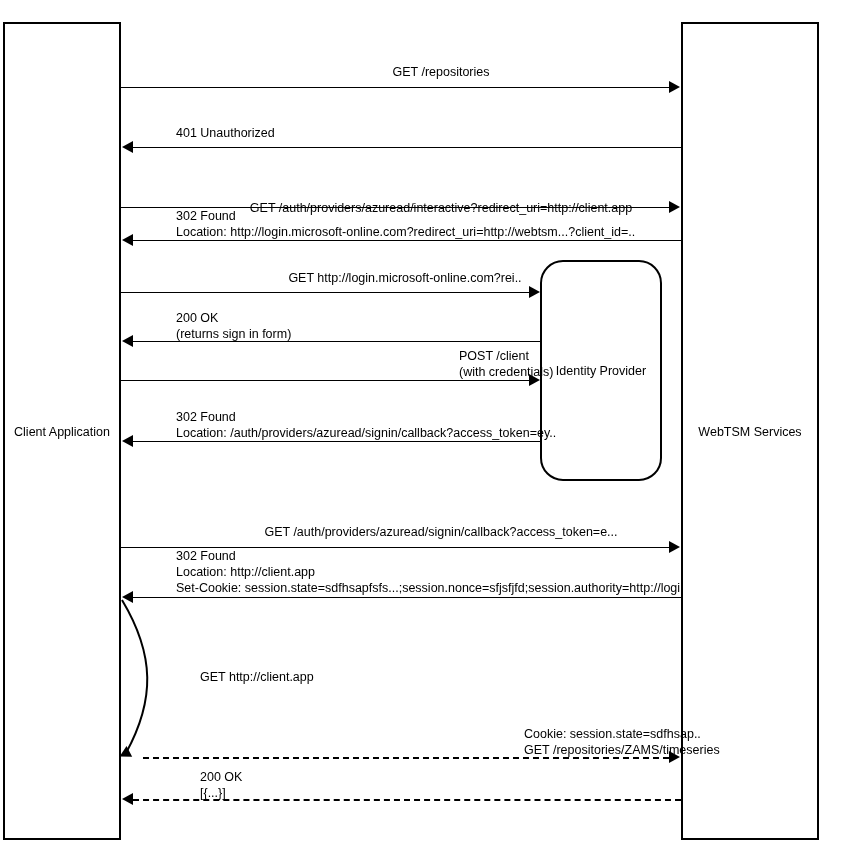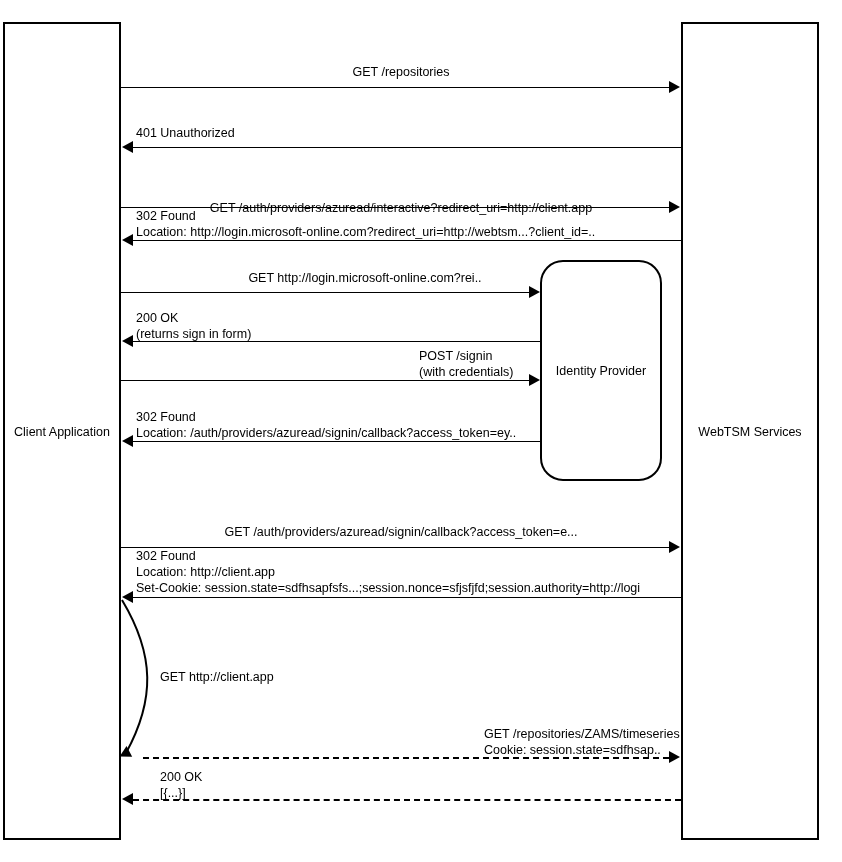--- a/index.html
+++ b/index.html
@@ -62,20 +62,21 @@
   }
   .arrow-head.left {
     border-right: 11px solid #000000;
   }
   .msg-label {
     position: absolute;
     font-size: 12.5px;
     line-height: 16px;
     color: #000000;
     white-space: nowrap;
+    margin-left: 40px;
   }
   .msg-label.center {
     text-align: center;
   }
   .self-arrow-svg {
     position: absolute;
     overflow: visible;
   }
 </style>
 </head>
@@ -127,21 +128,21 @@
   <div class="arrow-head right" style="left:529px; top:286px;"></div>
 
   <div class="msg-label" style="left:136px; top:310px;">
     <div>200 OK</div>
     <div>(returns sign in form)</div>
   </div>
   <div class="arrow-line" style="left:133px; top:341px; width:408px;"></div>
   <div class="arrow-head left" style="left:122px; top:335px;"></div>
 
   <div class="msg-label" style="left:419px; top:348px; width:110px; text-align:left;">
-    <div>POST /signin</div>
+    <div>POST /client</div>
     <div>(with credentials)</div>
   </div>
   <div class="arrow-line" style="left:121px; top:380px; width:408px;"></div>
   <div class="arrow-head right" style="left:529px; top:374px;"></div>
 
   <div class="msg-label" style="left:136px; top:409px;">
     <div>302 Found</div>
     <div>Location: /auth/providers/azuread/signin/callback?access_token=ey..</div>
   </div>
   <div class="arrow-line" style="left:133px; top:441px; width:408px;"></div>
@@ -163,22 +164,22 @@
 
   <svg class="self-arrow-svg" style="left:110px; top:595px; width:60px; height:170px;" viewBox="0 0 60 170">
     <path d="M 12 5 C 45 60, 45 105, 16 158" stroke="#000000" stroke-width="2" fill="none"></path>
   </svg>
   <div class="arrow-head left" style="left:119px; top:748px; transform: rotate(-28deg);"></div>
   <div class="msg-label" style="left:160px; top:669px;">
     <div>GET http://client.app</div>
   </div>
 
   <div class="msg-label" style="left:484px; top:726px;">
+    <div>Cookie: session.state=sdfhsap..</div>
     <div>GET /repositories/ZAMS/timeseries</div>
-    <div>Cookie: session.state=sdfhsap..</div>
   </div>
   <div class="arrow-line dashed" style="left:143px; top:757px; width:526px;"></div>
   <div class="arrow-head right" style="left:669px; top:751px;"></div>
 
   <div class="msg-label" style="left:160px; top:769px;">
     <div>200 OK</div>
     <div>[{...}]</div>
   </div>
   <div class="arrow-line dashed" style="left:133px; top:799px; width:548px;"></div>
   <div class="arrow-head left" style="left:122px; top:793px;"></div>

